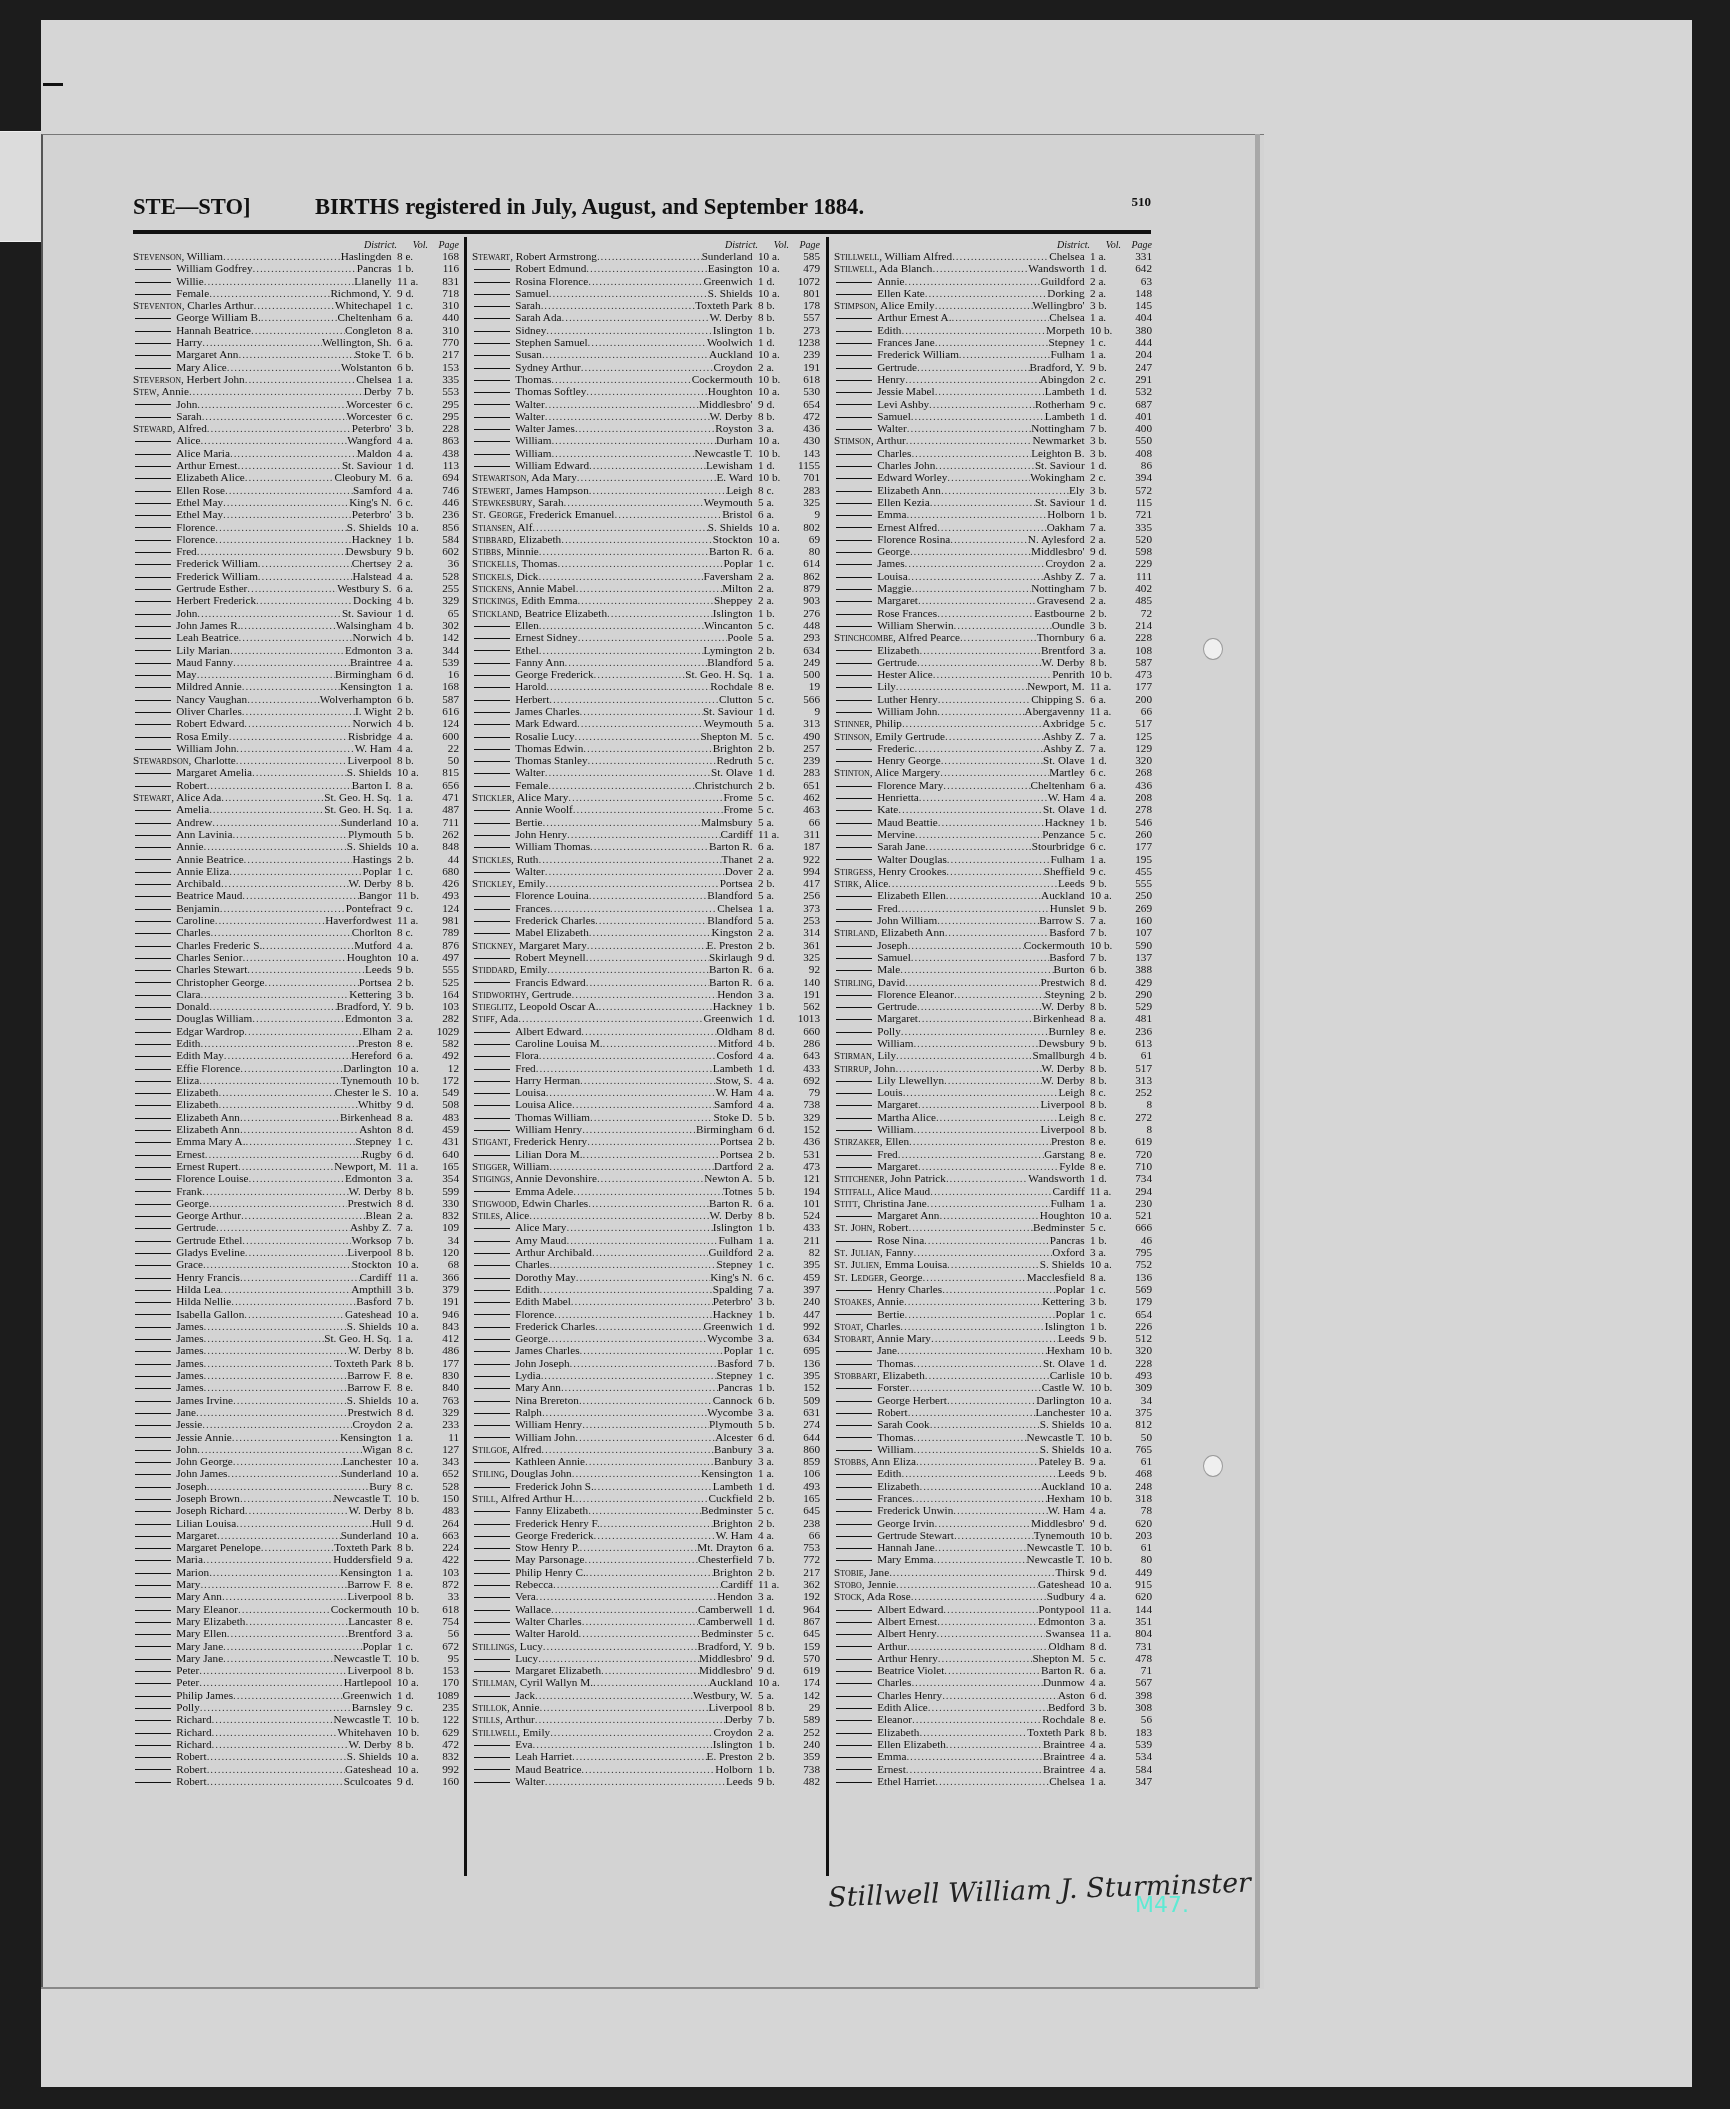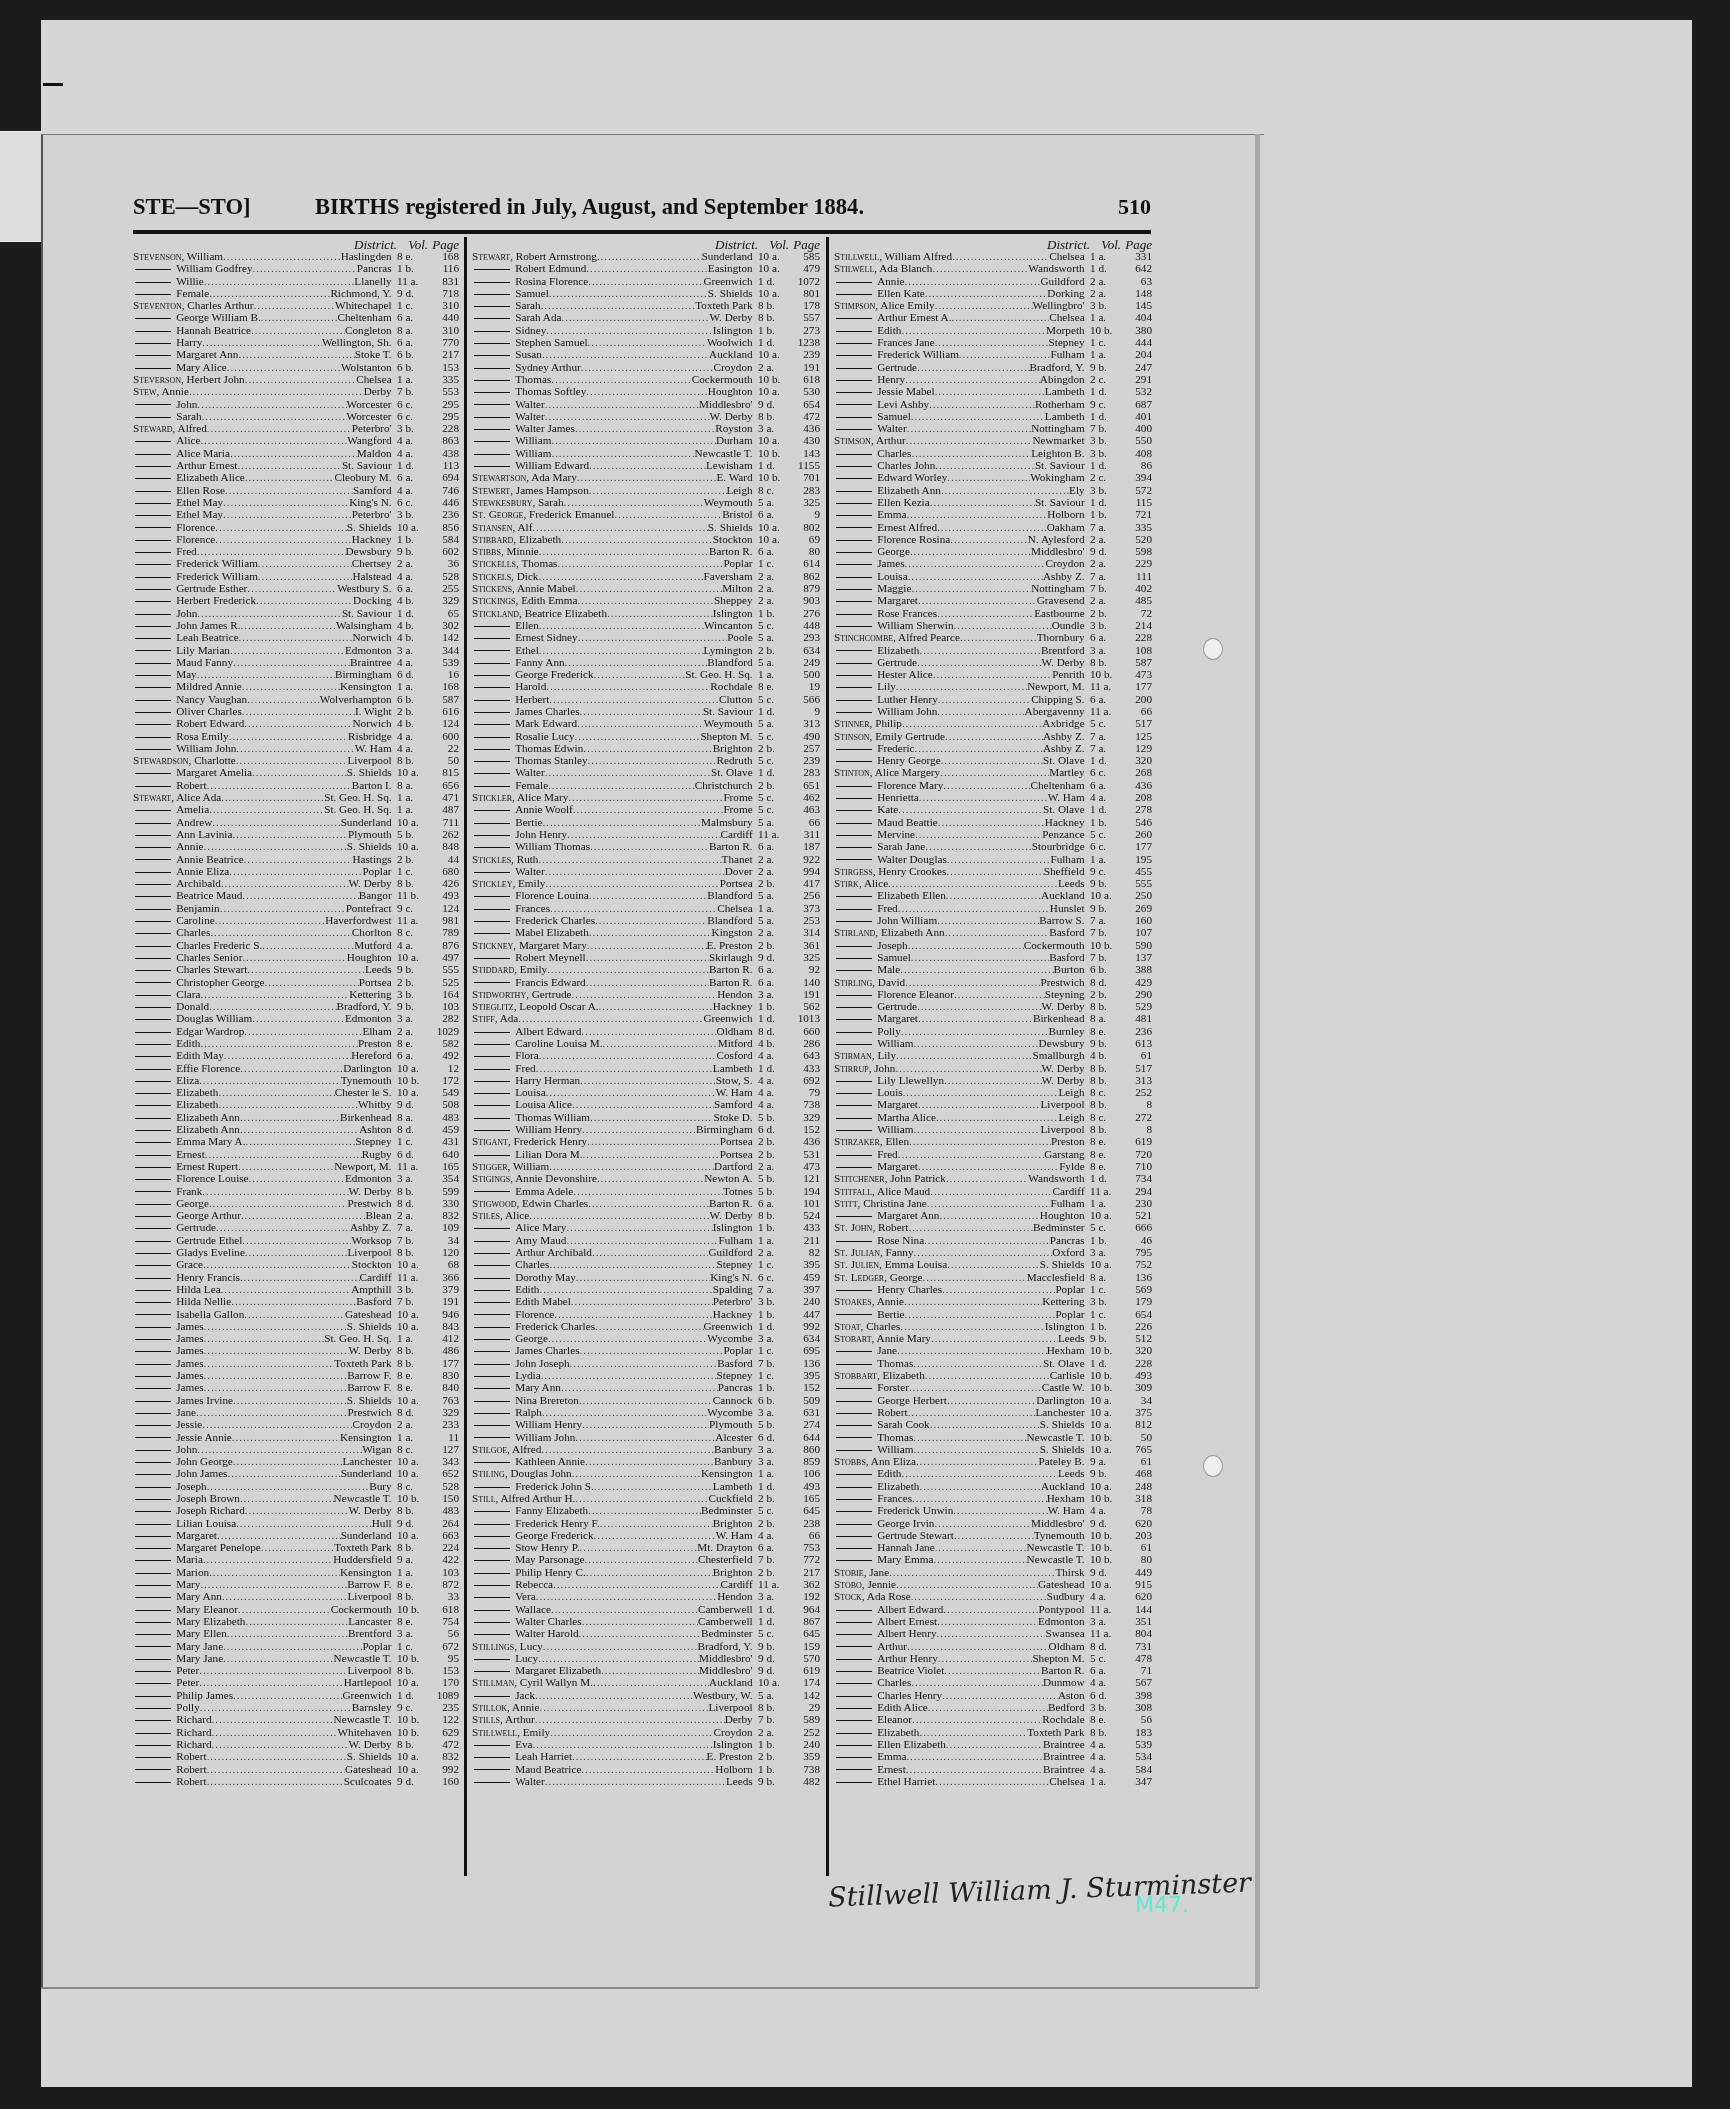--- a/index.html
+++ b/index.html
@@ -6,28 +6,28 @@
   body{width:1731px;height:2110px;background:#1c1c1c;position:relative;overflow:hidden;font-family:"DejaVu Serif","Liberation Serif",serif;color:#111;}
   .paper{position:absolute;left:41px;top:20px;width:1651px;height:2067px;background:#d6d6d6;}
   .tab{position:absolute;left:0;top:131px;width:41px;height:109px;background:#dcdcdc;border-top:1.8px solid #eee;border-bottom:1.8px solid #eee;}
   .sheet{position:absolute;left:41px;top:134px;width:1221px;height:1854px;background:#d3d3d3;border-left:2.7px solid #555;border-top:0.9px solid #777;}
   .sheet-edge{position:absolute;left:1255px;top:134px;width:4.5px;height:1854px;background:#a8a8a8;}
   .sheet-bottom{position:absolute;left:41px;top:1987px;width:1217px;height:1.8px;background:#888;}
   .hole{position:absolute;width:18px;height:20px;border-radius:50%;background:#efefef;border:0.9px solid #999;}
   .hdr{position:absolute;top:194px;left:133px;width:1018px;font-weight:bold;font-family:"Liberation Serif",serif;}
   .hdr .range{position:absolute;left:0;top:0;font-size:22.6px;}
   .hdr .title{position:absolute;left:182px;top:0;font-size:22.6px;}
-  .hdr .pg{position:absolute;right:0;top:0;font-size:22px;}
+  .hdr .pg{position:absolute;right:0;top:0;font-size:13px;}
   .rule{position:absolute;left:133px;top:230px;width:1018px;height:3.6px;background:#111;}
   .col{position:absolute;top:239px;font-family:"Liberation Serif",serif;font-size:11.2px;line-height:12.3px;}
   .col1{left:133px;width:326px;}
   .col2{left:472px;width:348px;}
   .col3{left:834px;width:318px;}
   .vrule{position:absolute;top:237px;width:2.7px;height:1639px;background:#111;}
-  .colhead{display:flex;justify-content:flex-end;font-style:italic;font-size:13px;height:11px;line-height:11px;align-items:flex-end;}
+  .colhead{display:flex;justify-content:flex-end;font-style:italic;font-size:10px;height:11px;line-height:11px;align-items:flex-end;}
   .colhead span{display:inline-block;text-align:right;}
   .row{display:flex;white-space:nowrap;height:12.3px;overflow:hidden;}
   .row .nm{flex:1;overflow:hidden;display:flex;}
   .row .nm .t{white-space:nowrap;}
   .row .nm .d{flex:1;overflow:hidden;letter-spacing:0.9px;color:#333;}
   .row .nm .d::before{content:"......................................................................................................";}
   .row .dist{white-space:nowrap;}
   .row .vol{width:31px;text-align:left;padding-left:5.4px;}
   .row .page{width:31px;text-align:right;}
   .sur{font-variant:small-caps;}

